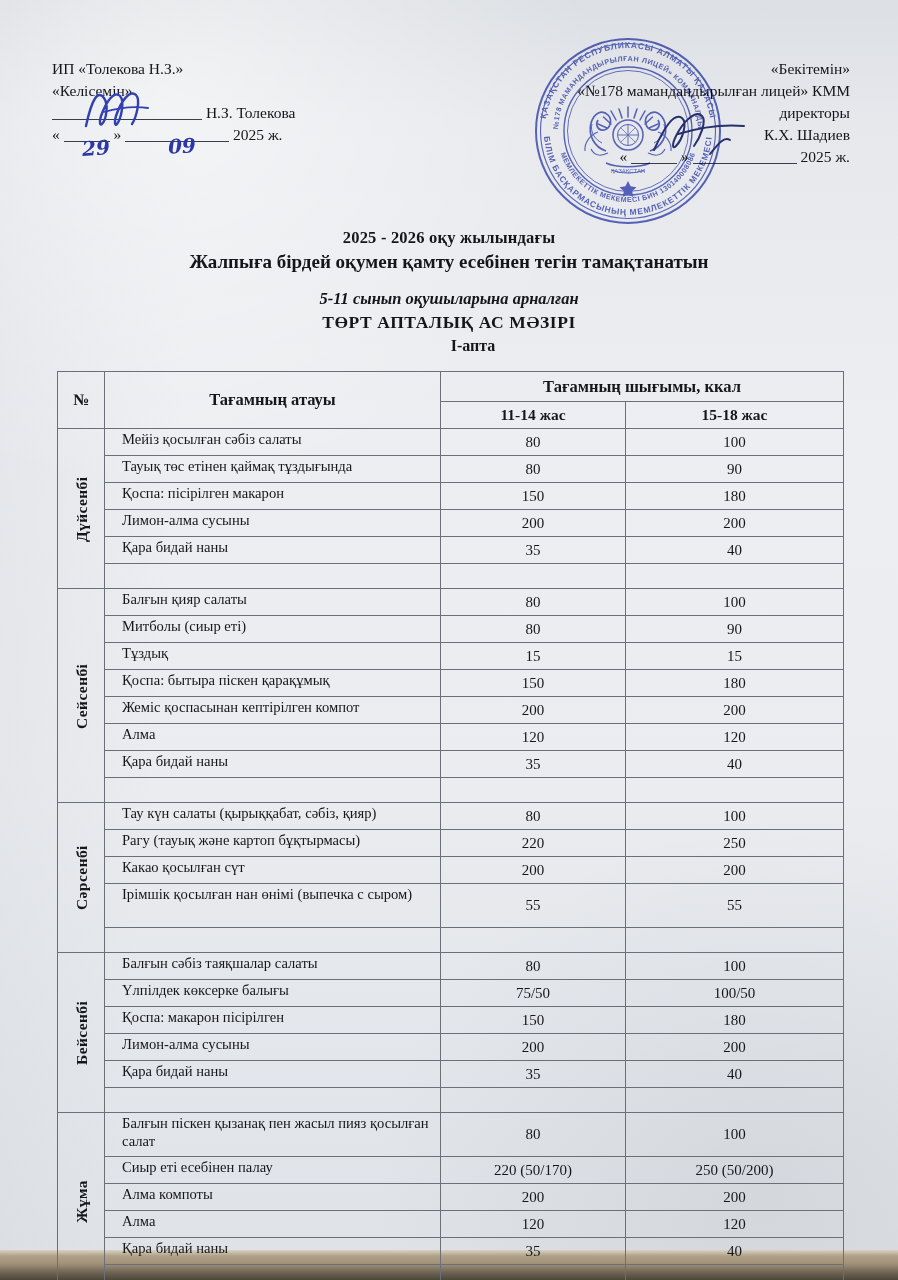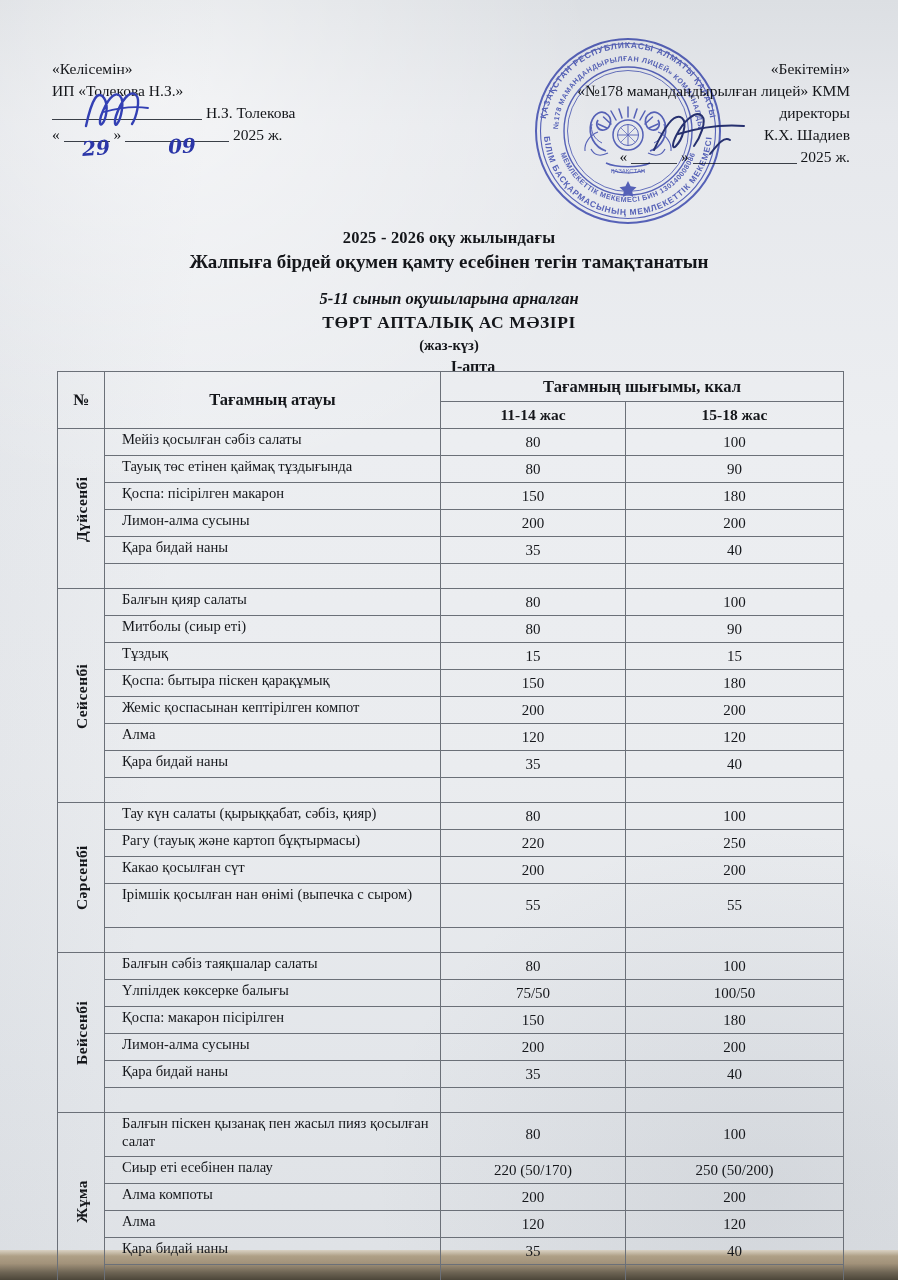--- a/index.html
+++ b/index.html
@@ -94,22 +94,22 @@
 </style>
 </head>
 <body>
 
 <div id="paper"></div>
 <div id="desk"></div>
 
 <div class="hdr">
 
   <div class="hdr-left">
+    <div class="ln">ИП «Толекова Н.З.»</div>
     <div class="ln">«Келісемін»</div>
-    <div class="ln">ИП «Толекова Н.З.»</div>
     <div class="ln">
       <span class="sigline w4"></span>
       <span>Н.З. Толекова</span>
     </div>
     <div class="ln">
       <span>«</span>
       <span class="sigline w2"></span>
       <span>»</span>
       <span class="sigline w3"></span>
       <span>2025 ж.</span>
@@ -215,21 +215,20 @@
       <path d="M62 50 C70 40, 76 32, 82 36"></path>
     </g>
   </svg>
 </div>
 
 <div class="title">
   <div class="t1">2025 - 2026 оқу жылындағы</div>
   <div class="t2">Жалпыға бірдей оқумен қамту есебінен тегін тамақтанатын</div>
   <div class="t3">5-11 сынып оқушыларына арналған</div>
   <div class="t4">ТӨРТ АПТАЛЫҚ АС МӘЗІРІ</div>
-  <div class="t5">(жаз-күз)</div>
   <div class="t6">I-апта</div>
 </div>
 
 <div id="tblwrap">
   <table>
     <colgroup>
         <col class="c0">
         <col class="c1">
         <col class="c2">
         <col class="c3">

